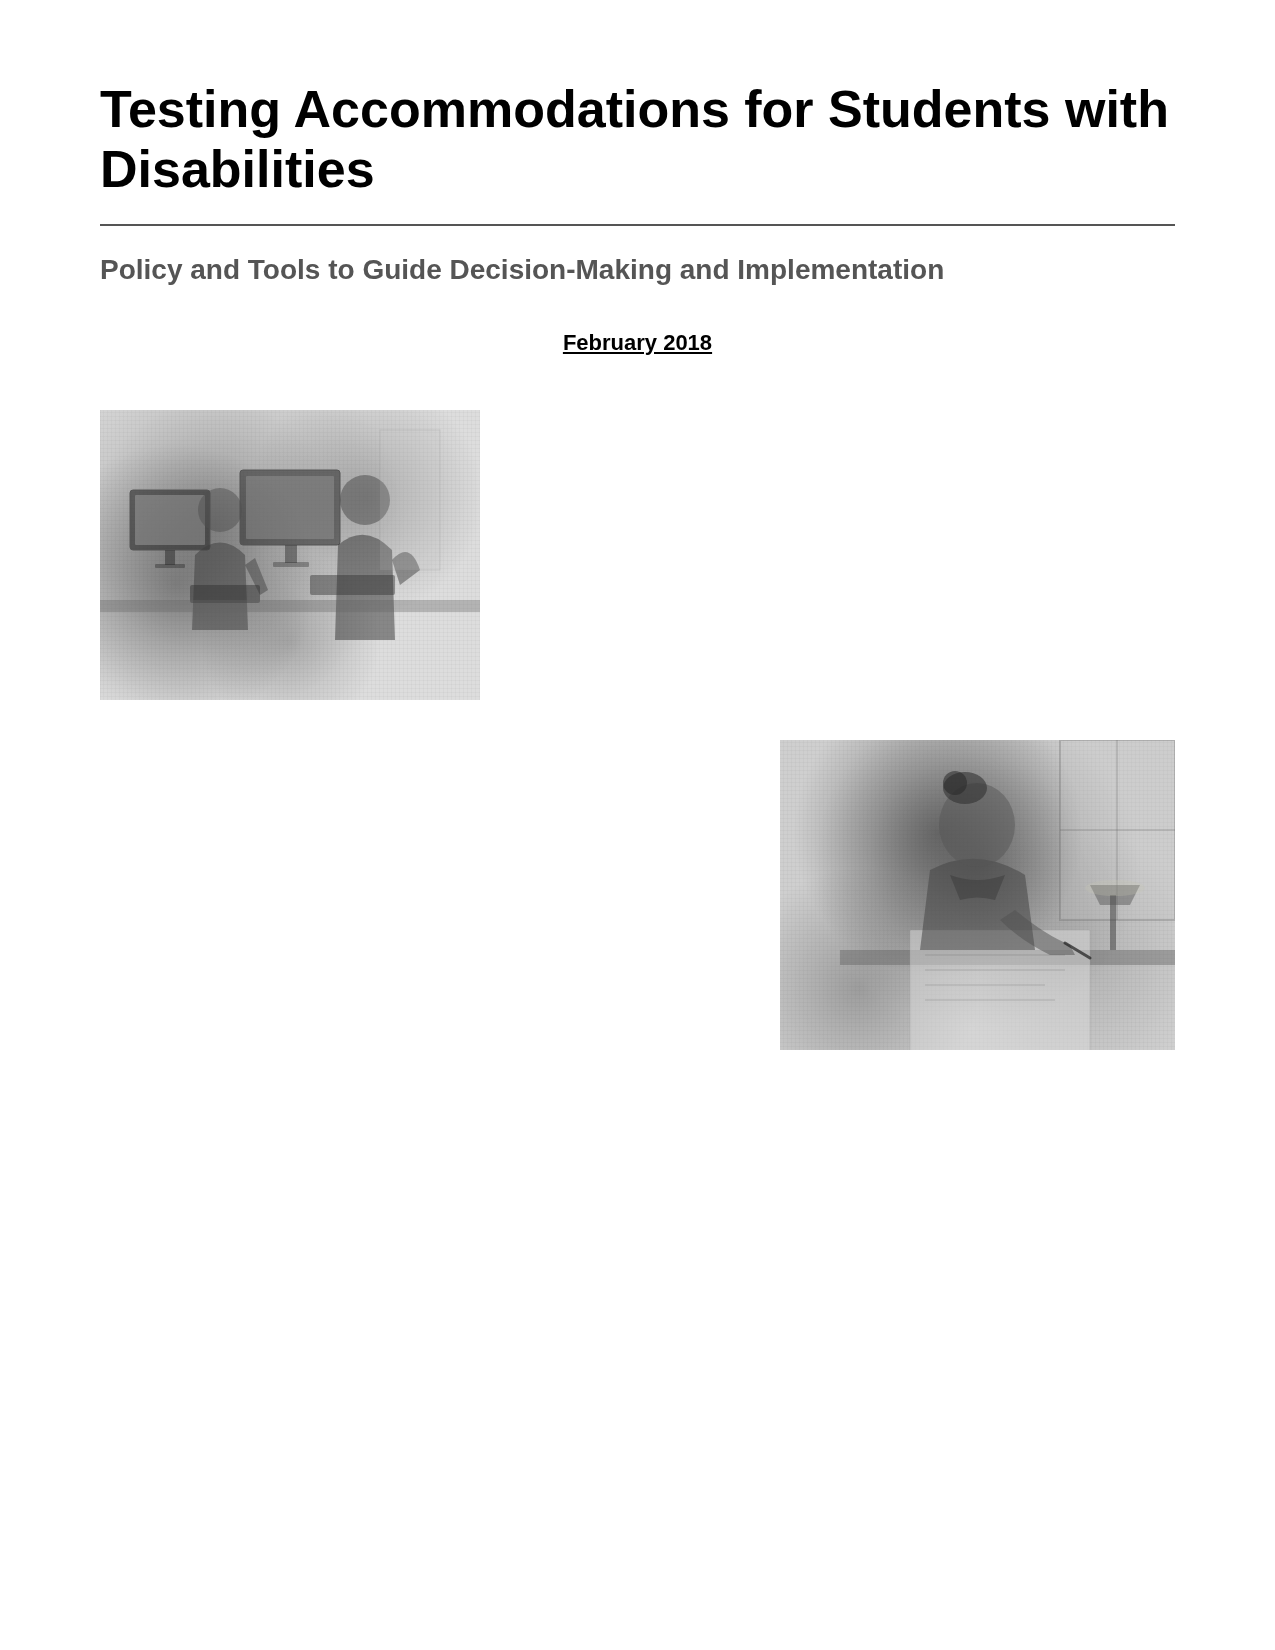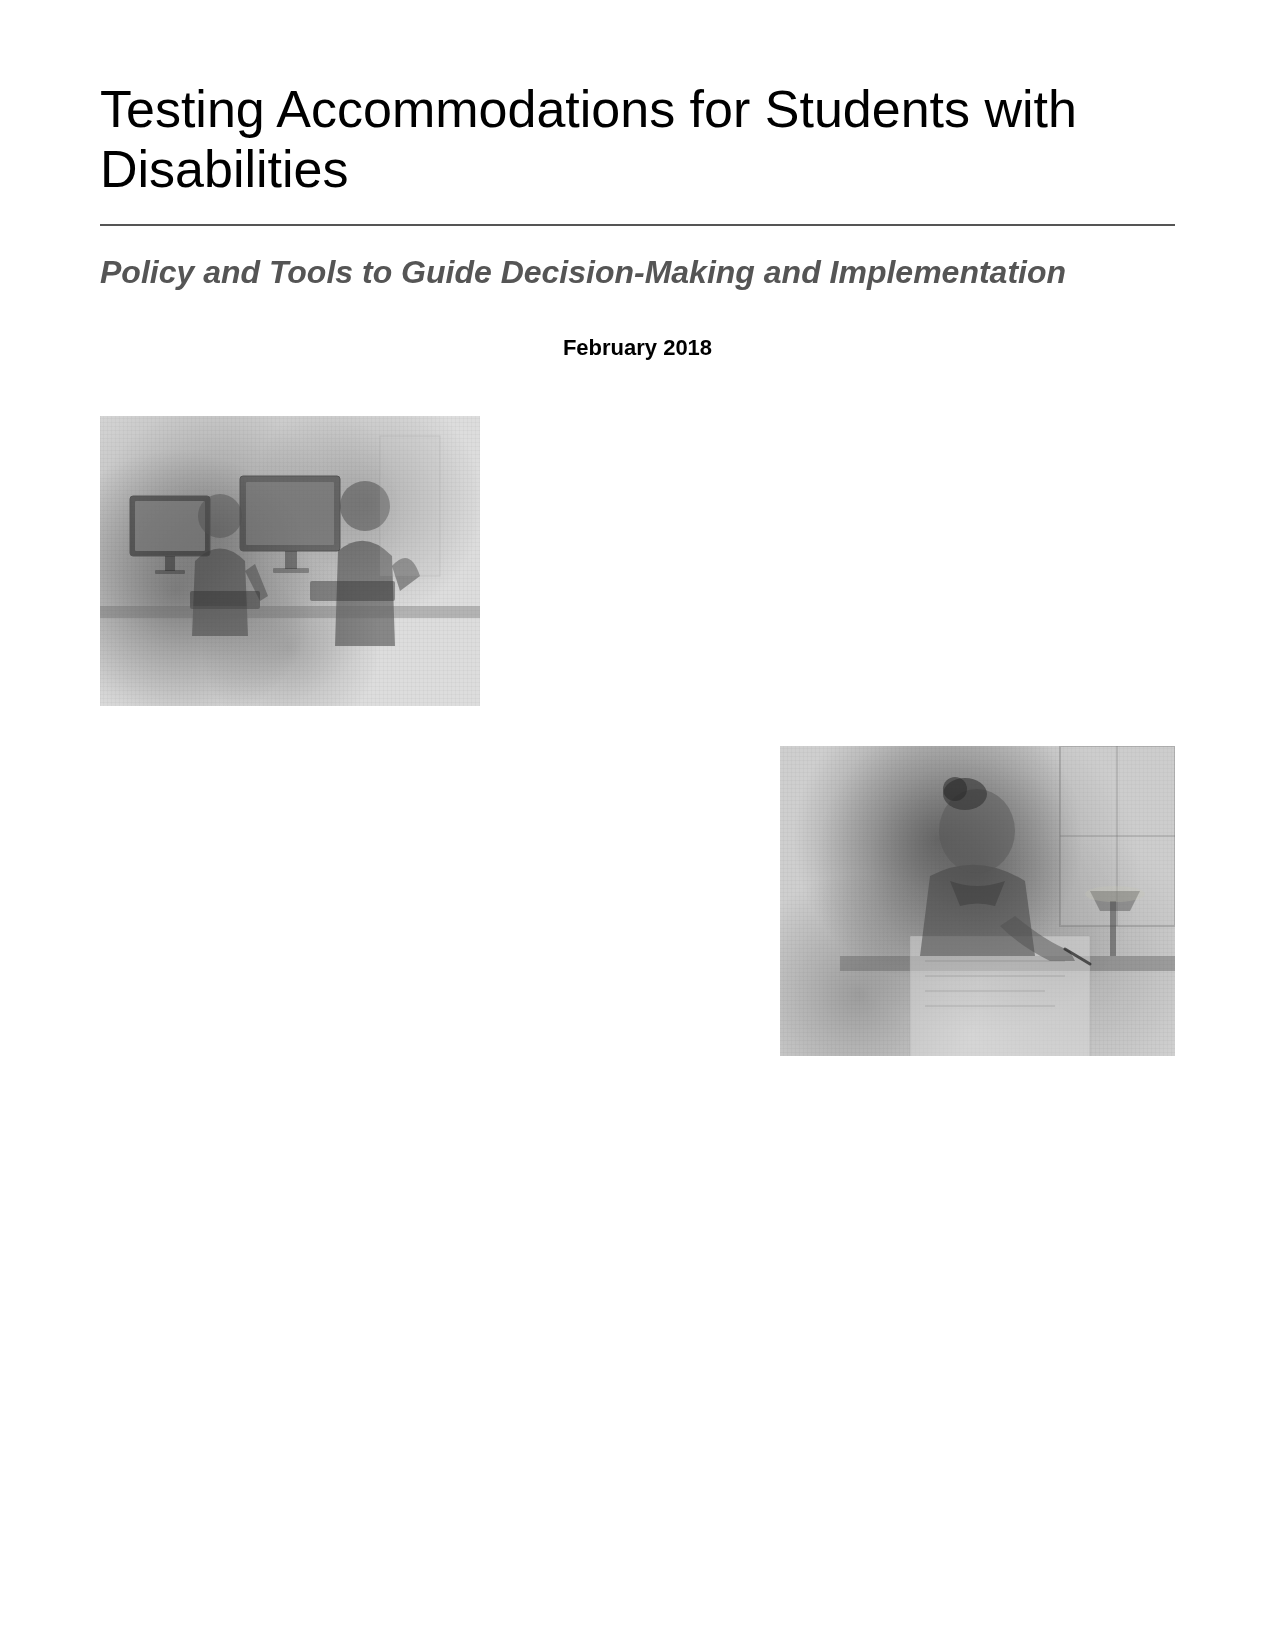--- a/index.html
+++ b/index.html
@@ -12,55 +12,55 @@
       background: #ffffff;
       font-family: Georgia, 'Times New Roman', serif;
       width: 1275px;
       min-height: 1650px;
       padding: 80px 100px 80px 100px;
       color: #000000;
     }
 
     .main-title {
       font-size: 52px;
-      font-weight: 400;
+      font-weight: 700;
       font-family: Arial, Helvetica, sans-serif;
       line-height: 1.15;
       color: #000000;
       margin-bottom: 24px;
     }
 
     .divider {
       border: none;
       border-top: 2px solid #555555;
       margin-bottom: 24px;
     }
 
     .subtitle {
-      font-size: 32px;
+      font-size: 28px;
       font-weight: 700;
       font-family: Arial, Helvetica, sans-serif;
       color: #555555;
       line-height: 1.4;
       text-align: justify;
       margin-bottom: 36px;
-      font-style: italic;
     }
 
     .date-block {
       text-align: center;
       margin-bottom: 50px;
     }
 
     .date-line {
       font-size: 22px;
       font-weight: 700;
       font-family: Arial, Helvetica, sans-serif;
       color: #000000;
       line-height: 1.6;
+      text-decoration: underline;
     }
 
     .images-container {
       position: relative;
       width: 100%;
       height: 750px;
     }
 
     .image-placeholder-left {
       position: absolute;

